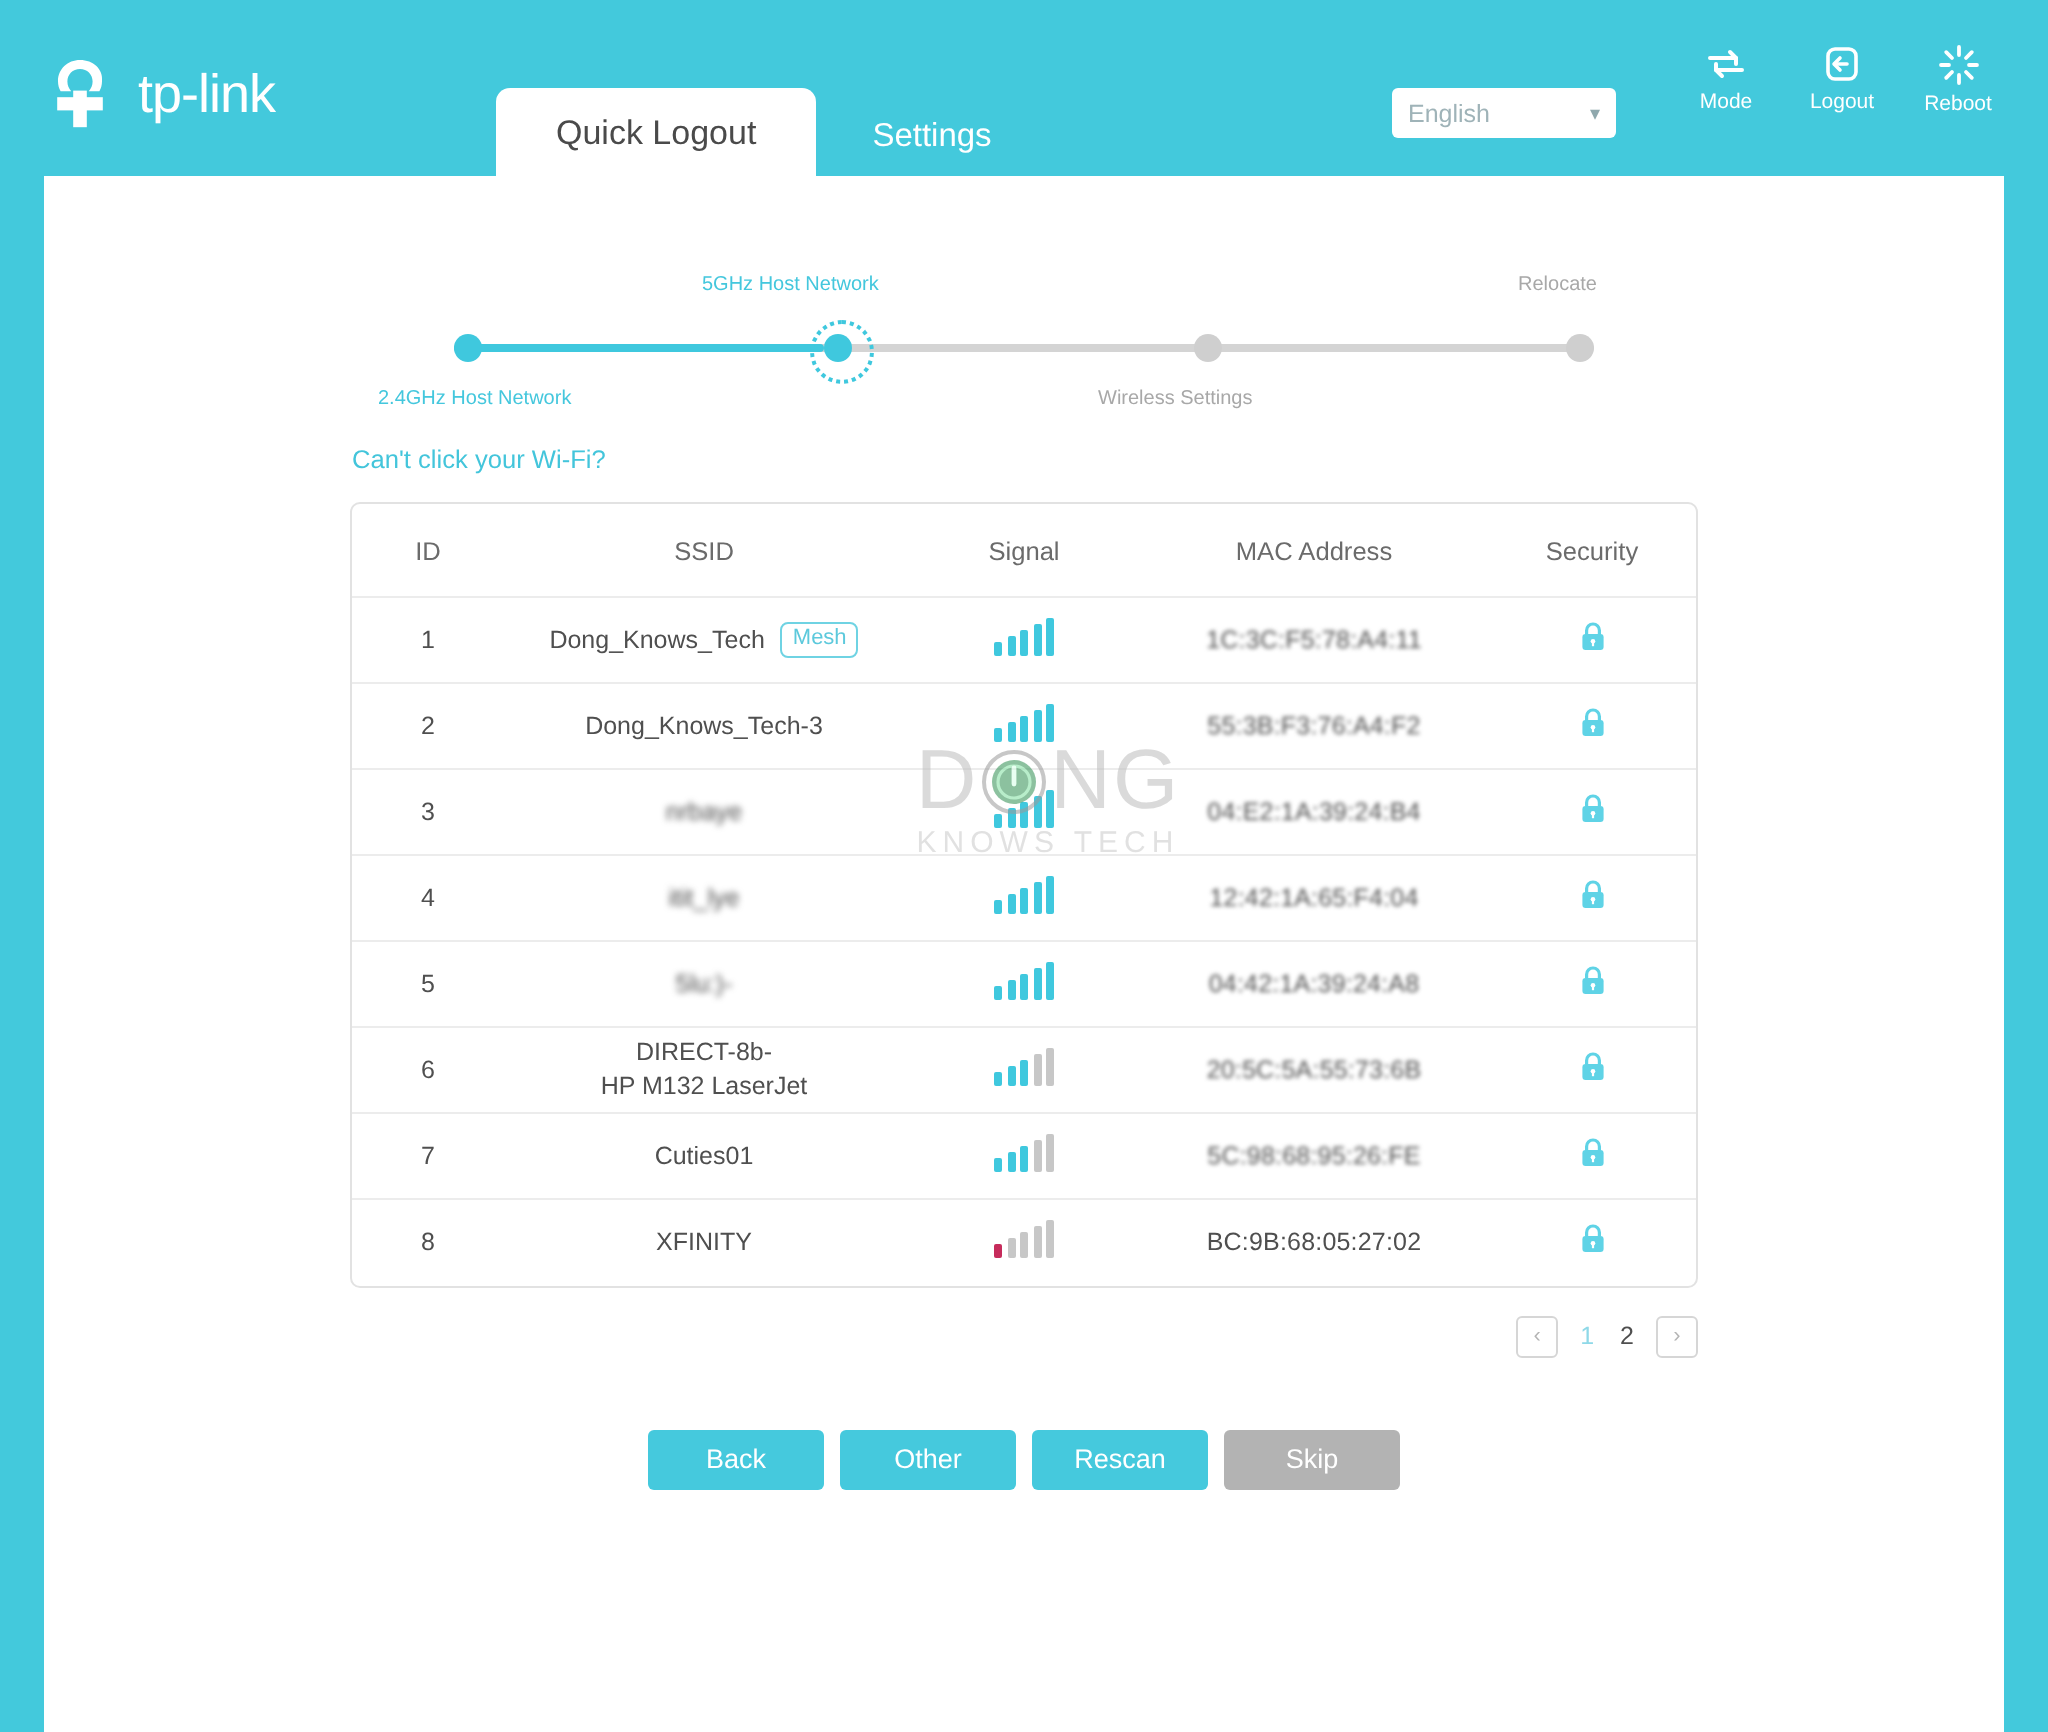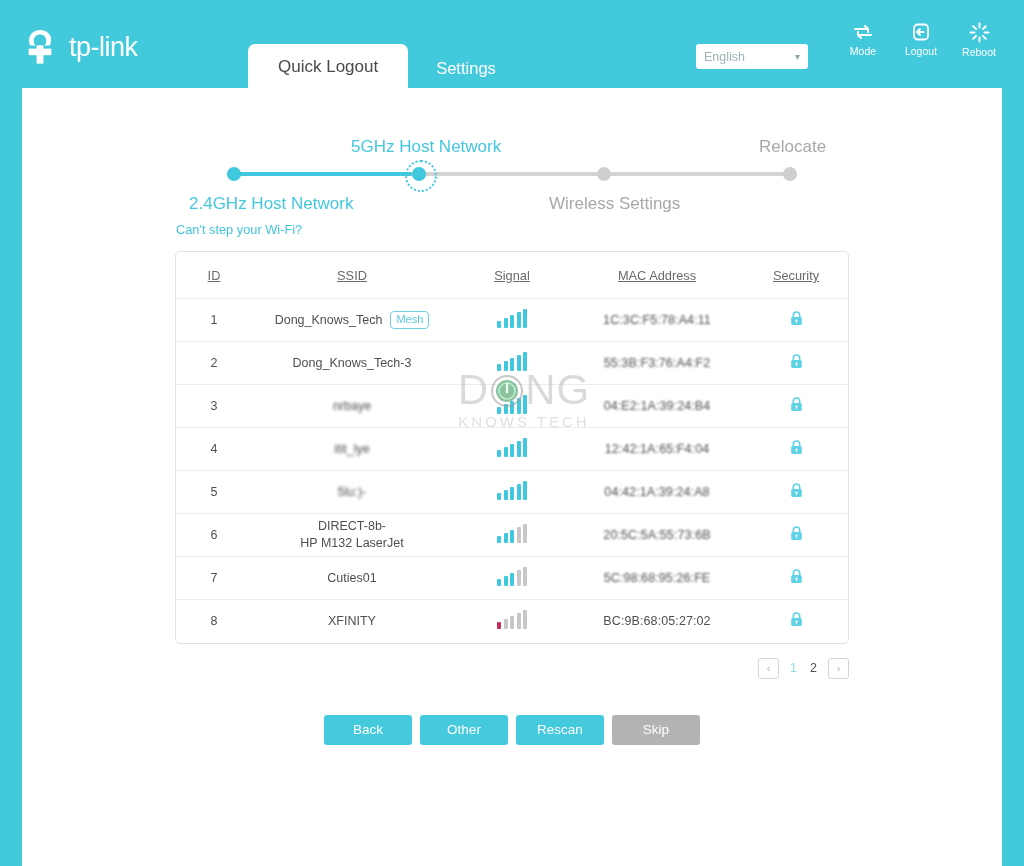--- a/index.html
+++ b/index.html
@@ -83,21 +83,21 @@
     width: 185px; height: 4px; background: #3fc8de; border-radius: 2px;
   }
   .step-dot { position: absolute; top: 35px; width: 14px; height: 14px; border-radius: 50%; background: #cfcfcf; }
   .step-dot.done { background: #3fc8de; }
   .step-dot.current { background: #3fc8de; }
   .step-dot.current::after {
     content: ""; position: absolute; left: -7px; top: -7px;
     width: 28px; height: 28px; border-radius: 50%;
     border: 2px dotted #3fc8de;
   }
-  .step-label { position: absolute; font-size: 17px; white-space: nowrap; }
+  .step-label { position: absolute; font-size: 10px; white-space: nowrap; }
   .step-label.active { color: #44c7dd; }
   .step-label.inactive { color: #a8a8a8; }
 
   
   .instr-row {
     width: 676px; margin: 4px auto 0 auto;
     display: flex; justify-content: space-between; align-items: baseline;
     padding: 0 2px;
   }
   .instr-text { font-size: 12.8px; color: #565656; }
@@ -109,21 +109,20 @@
     width: 674px; margin: 14px auto 0 auto;
     border: 1px solid #e2e2e2; border-radius: 5px;
     overflow: hidden;
     background: #fff;
   }
   table { width: 100%; border-collapse: collapse; table-layout: fixed; }
   th {
     font-size: 12.8px; color: #6b6b6b; font-weight: 400;
     padding: 16px 0 15px 0; text-align: center;
     border-bottom: 1px solid #ececec;
-    text-decoration: underline;
   }
   td {
     font-size: 12.5px; color: #4f4f4f;
     padding: 0; text-align: center; height: 43px;
     border-bottom: 1px solid #ececec;
     vertical-align: middle;
   }
   tr:last-child td { border-bottom: none; }
   tr.net-row { cursor: pointer; }
   .col-id { width: 76px; }
@@ -274,21 +273,21 @@
       <div class="step-dot" style="left:390px;"></div>
       <div class="step-dot" style="left:576px;"></div>
 
       <div class="step-label active" style="left:-18px; top:62px;">2.4GHz Host Network</div>
       <div class="step-label active" style="left:144px; top:5px;">5GHz Host Network</div>
       <div class="step-label inactive" style="left:342px; top:62px;">Wireless Settings</div>
       <div class="step-label inactive" style="left:552px; top:5px;">Relocate</div>
     </div>
 
     <div class="instr-row">
-      <span class="instr-link">Can't step your Wi-Fi?</span>
+      <span class="instr-link">Can't click your Wi-Fi?</span>
     </div>
 
     <div class="table-wrap">
       <table>
         <thead>
           <tr>
             <th class="col-id">ID</th>
             <th class="col-ssid">SSID</th>
             <th class="col-signal">Signal</th>
             <th class="col-mac">MAC Address</th>

